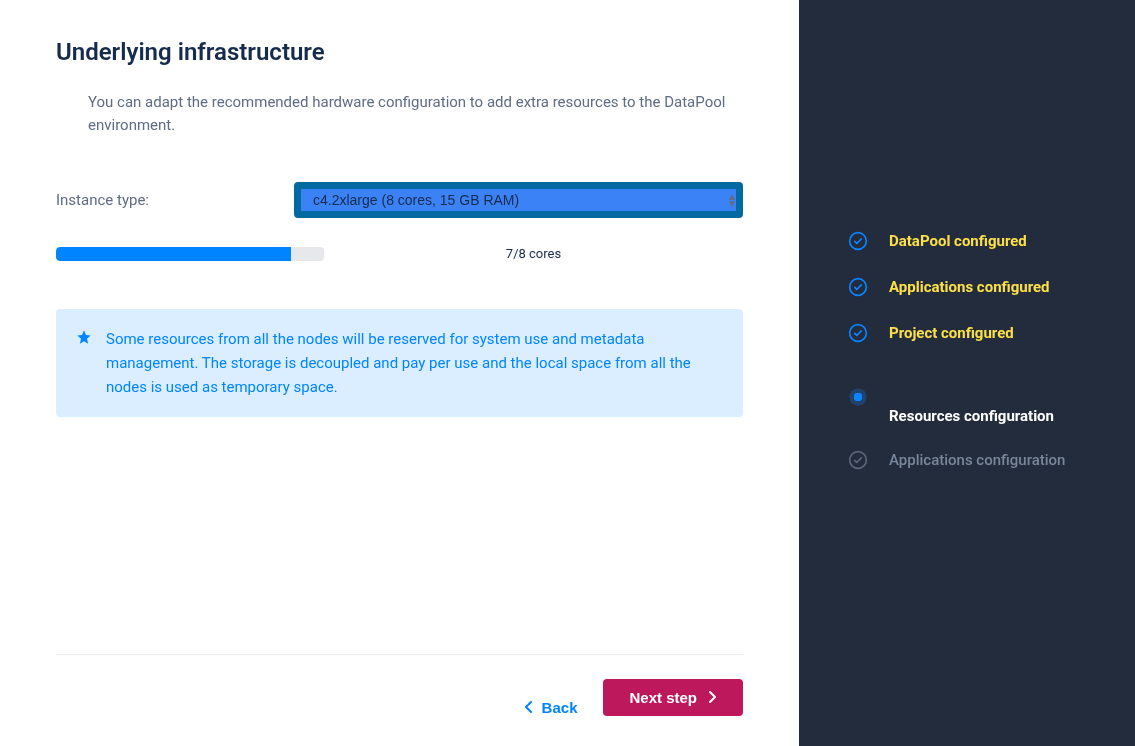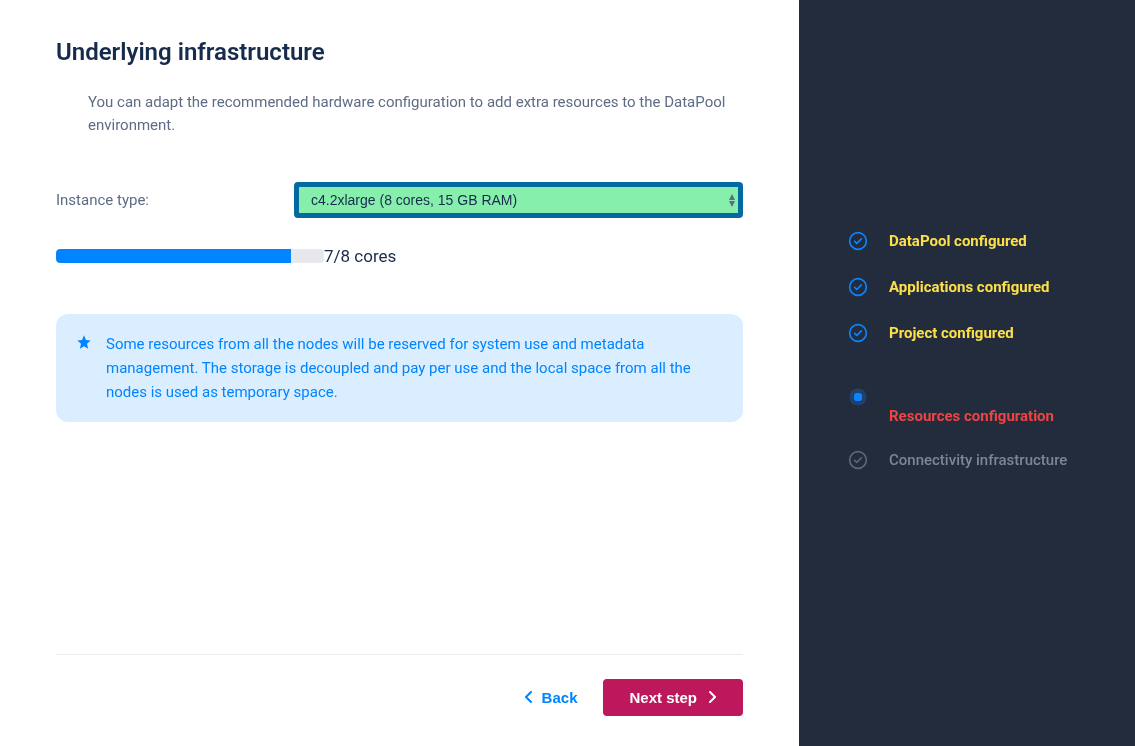--- a/index.html
+++ b/index.html
@@ -51,23 +51,23 @@
   }
   .form-control {
     flex: 1;
   }
   .select-wrap {
     position: relative;
   }
   select.instance-select {
     width: 100%;
     height: 36px;
-    border: 5px solid #0369a1;
+    border: 7px solid #0369a1;
     border-radius: 4px;
-    background: #86efac;
+    background: #3b82f6;
     font-size: 14px;
     padding: 0 28px 0 12px;
     color: #172b4d;
     appearance: none;
     -webkit-appearance: none;
   }
   .select-caret {
     position: absolute;
     right: 8px;
     top: 50%;
@@ -119,49 +119,49 @@
     border-radius: 4px;
     overflow: hidden;
   }
   .meter-bar {
     height: 100%;
     background: #0084ff;
     border-radius: 4px 0 0 4px;
   }
   .meter-value {
     flex: 1;
-    text-align: left;
-    color: #172b4d;
-    font-size: 17px;
+    text-align: center;
+    color: #172b4d;
+    font-size: 13px;
   }
   .info-box {
     margin-top: 22px;
     background: #dbeeff;
-    border-radius: 12px;
+    border-radius: 4px;
     padding: 18px 22px 18px 20px;
     display: flex;
     gap: 14px;
   }
   .info-box .star {
     color: #0084ff;
     flex-shrink: 0;
     margin-top: 2px;
   }
   .info-box .text {
     color: #0084ff;
     font-size: 15px;
     line-height: 1.6;
   }
   .footer {
     margin-top: auto;
     border-top: 1px solid #ebecf0;
     padding-top: 24px;
     display: flex;
     justify-content: flex-end;
-    align-items: center;
+    align-items: flex-end;
     gap: 26px;
   }
   .btn-back {
     background: transparent;
     border: none;
     color: #0084ff;
     font-size: 15px;
     font-weight: 600;
     cursor: pointer;
     display: flex;
@@ -194,21 +194,21 @@
     flex-shrink: 0;
     display: flex;
     align-items: center;
     justify-content: center;
   }
   .step-label {
     font-size: 15px;
     font-weight: 500;
   }
   .step.done .step-label { color: #fde047; font-weight: bold; }
-  .step.current .step-label { color: #ef4444; font-weight: 700; margin-top: 39px; }
+  .step.current .step-label { color: #ffffff; font-weight: 700; margin-top: 39px; }
   .step.pending .step-label { color: #7a869a; }
   .circle-check {
     width: 20px; height: 20px;
   }
   .current-dot-outer {
     width: 20px; height: 20px; border-radius: 50%;
     background: radial-gradient(circle, #1f7fff 0%, #1f7fff 30%, rgba(31,127,255,0.25) 31%, rgba(31,127,255,0.25) 60%, transparent 61%);
     position: relative;
   }
   .current-dot-inner {
@@ -318,16 +318,16 @@
         </div>
         <div class="step-label">Resources configuration</div>
       </div>
       <div class="step pending">
         <div class="step-icon">
           <svg class="pending-circle" viewBox="0 0 24 24" fill="none">
             <circle cx="12" cy="12" r="10" stroke="#5b6779" stroke-width="2"></circle>
             <path d="M8 12.5l2.5 2.5L16 9.5" stroke="#5b6779" stroke-width="2" stroke-linecap="round" stroke-linejoin="round"></path>
           </svg>
         </div>
-        <div class="step-label">Connectivity infrastructure</div>
+        <div class="step-label">Applications configuration</div>
       </div>
     </div>
 </div>
 
 </body></html>

